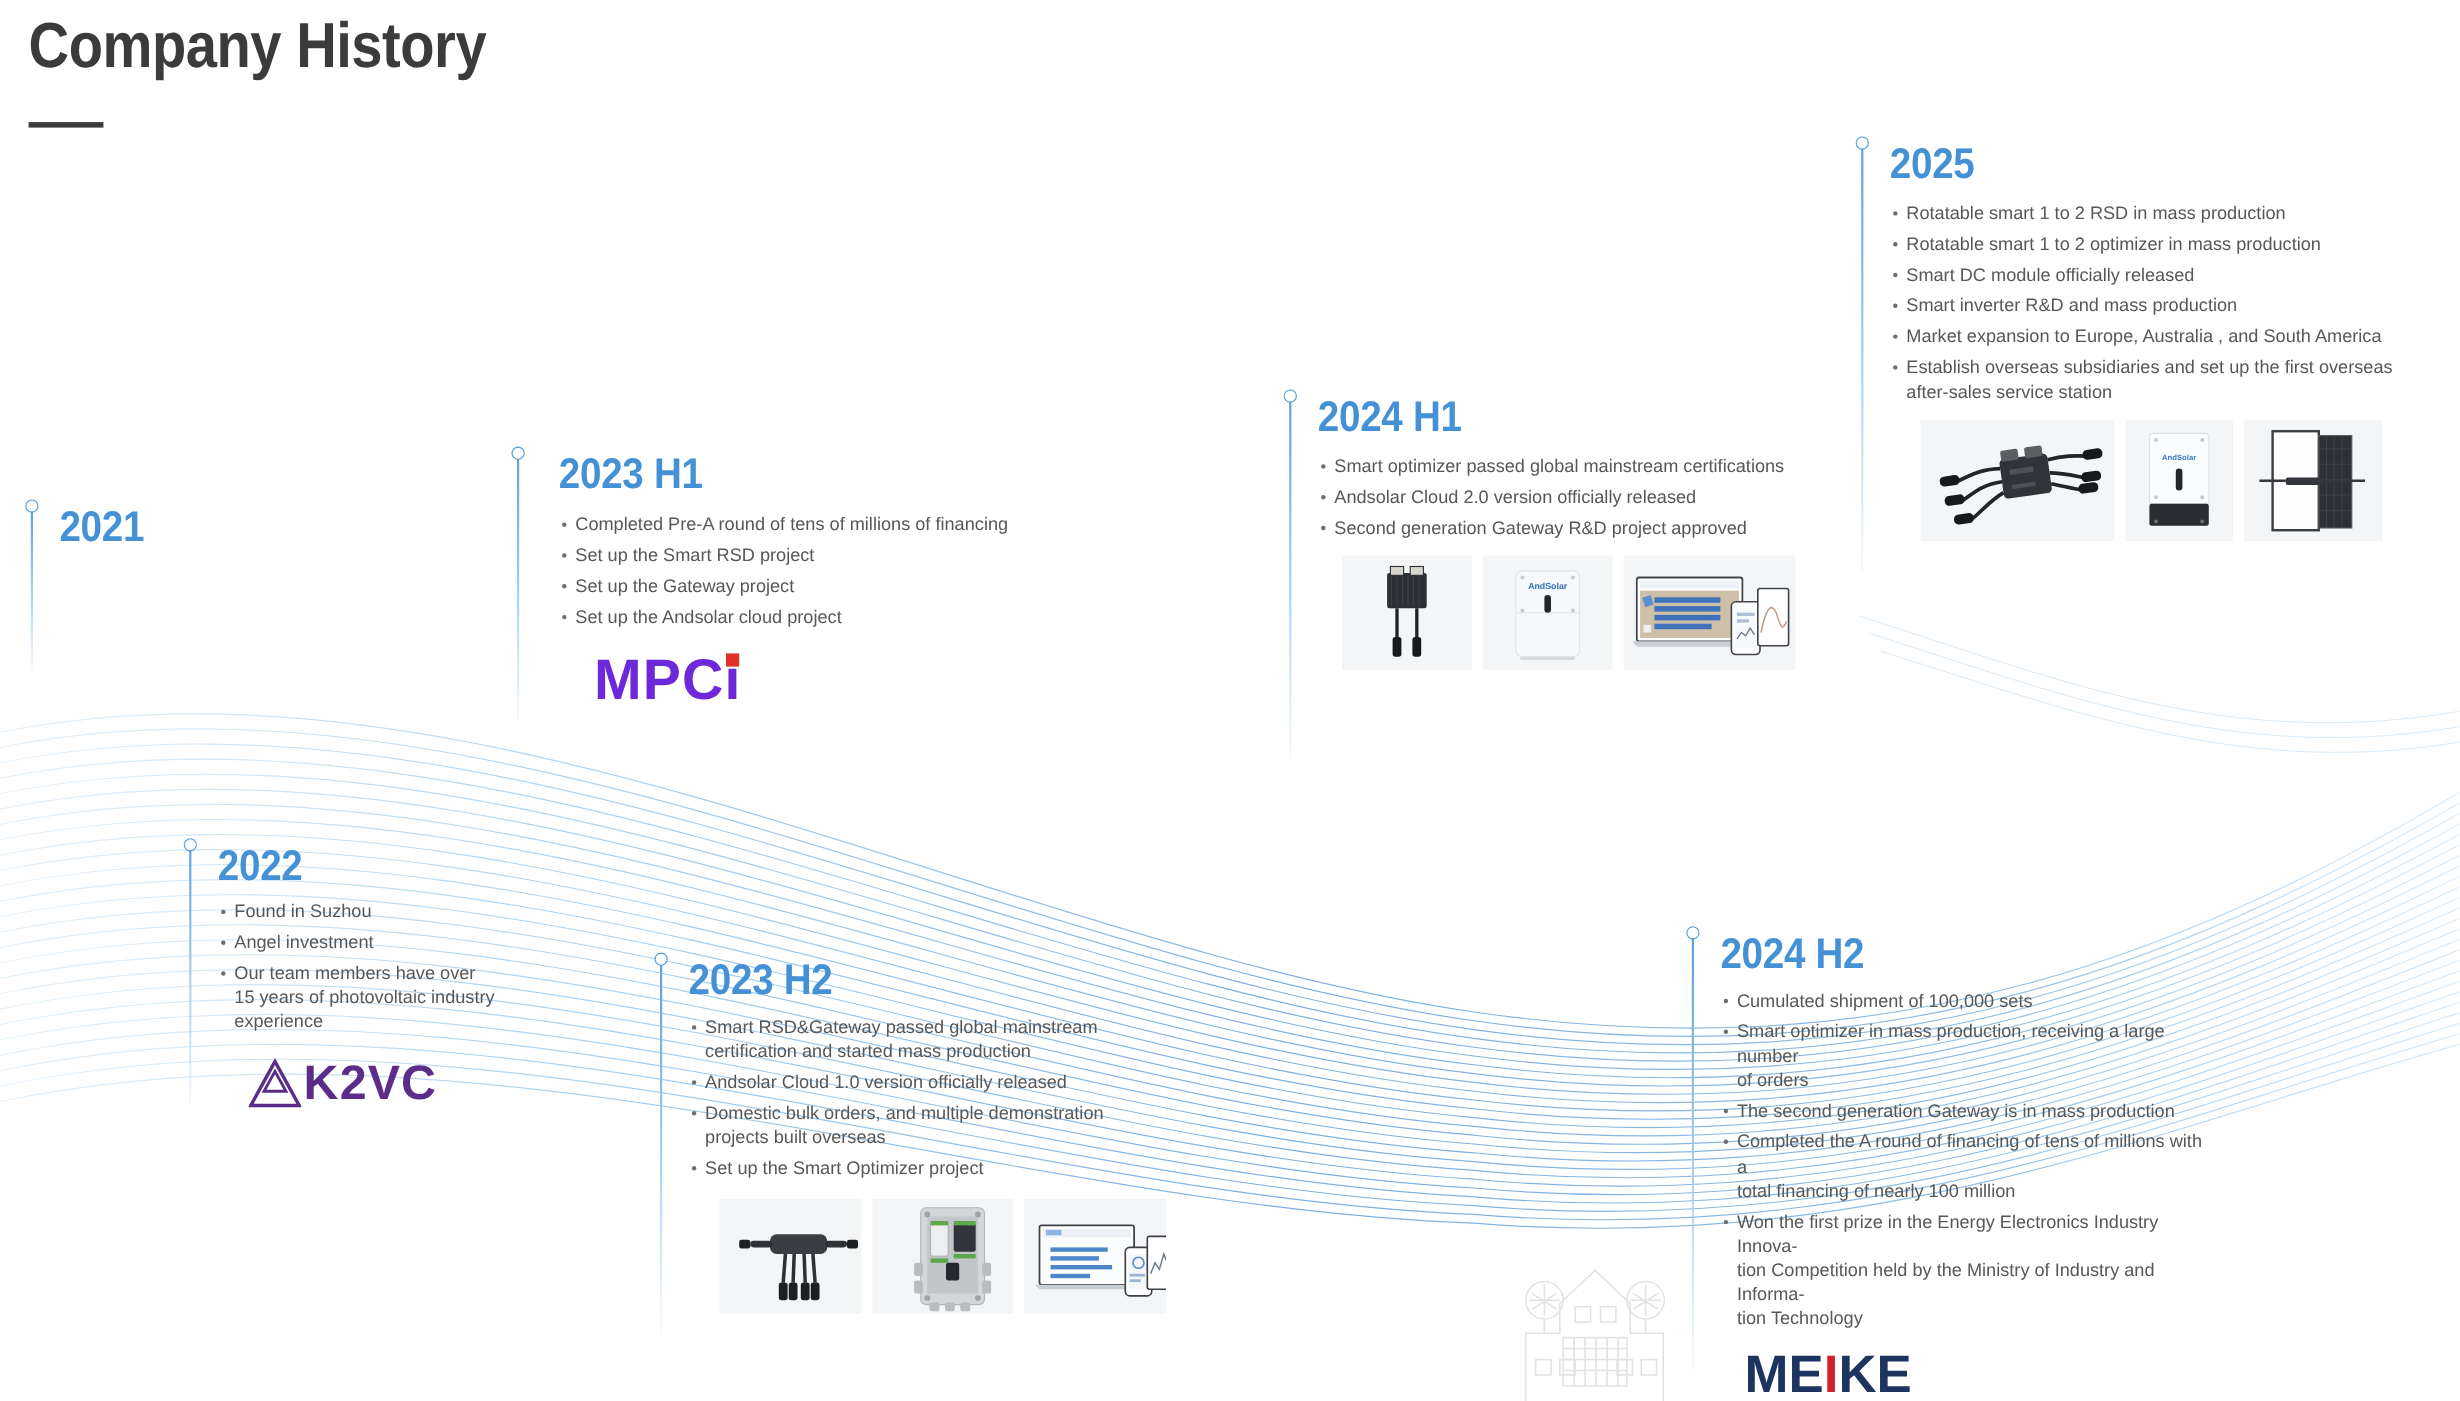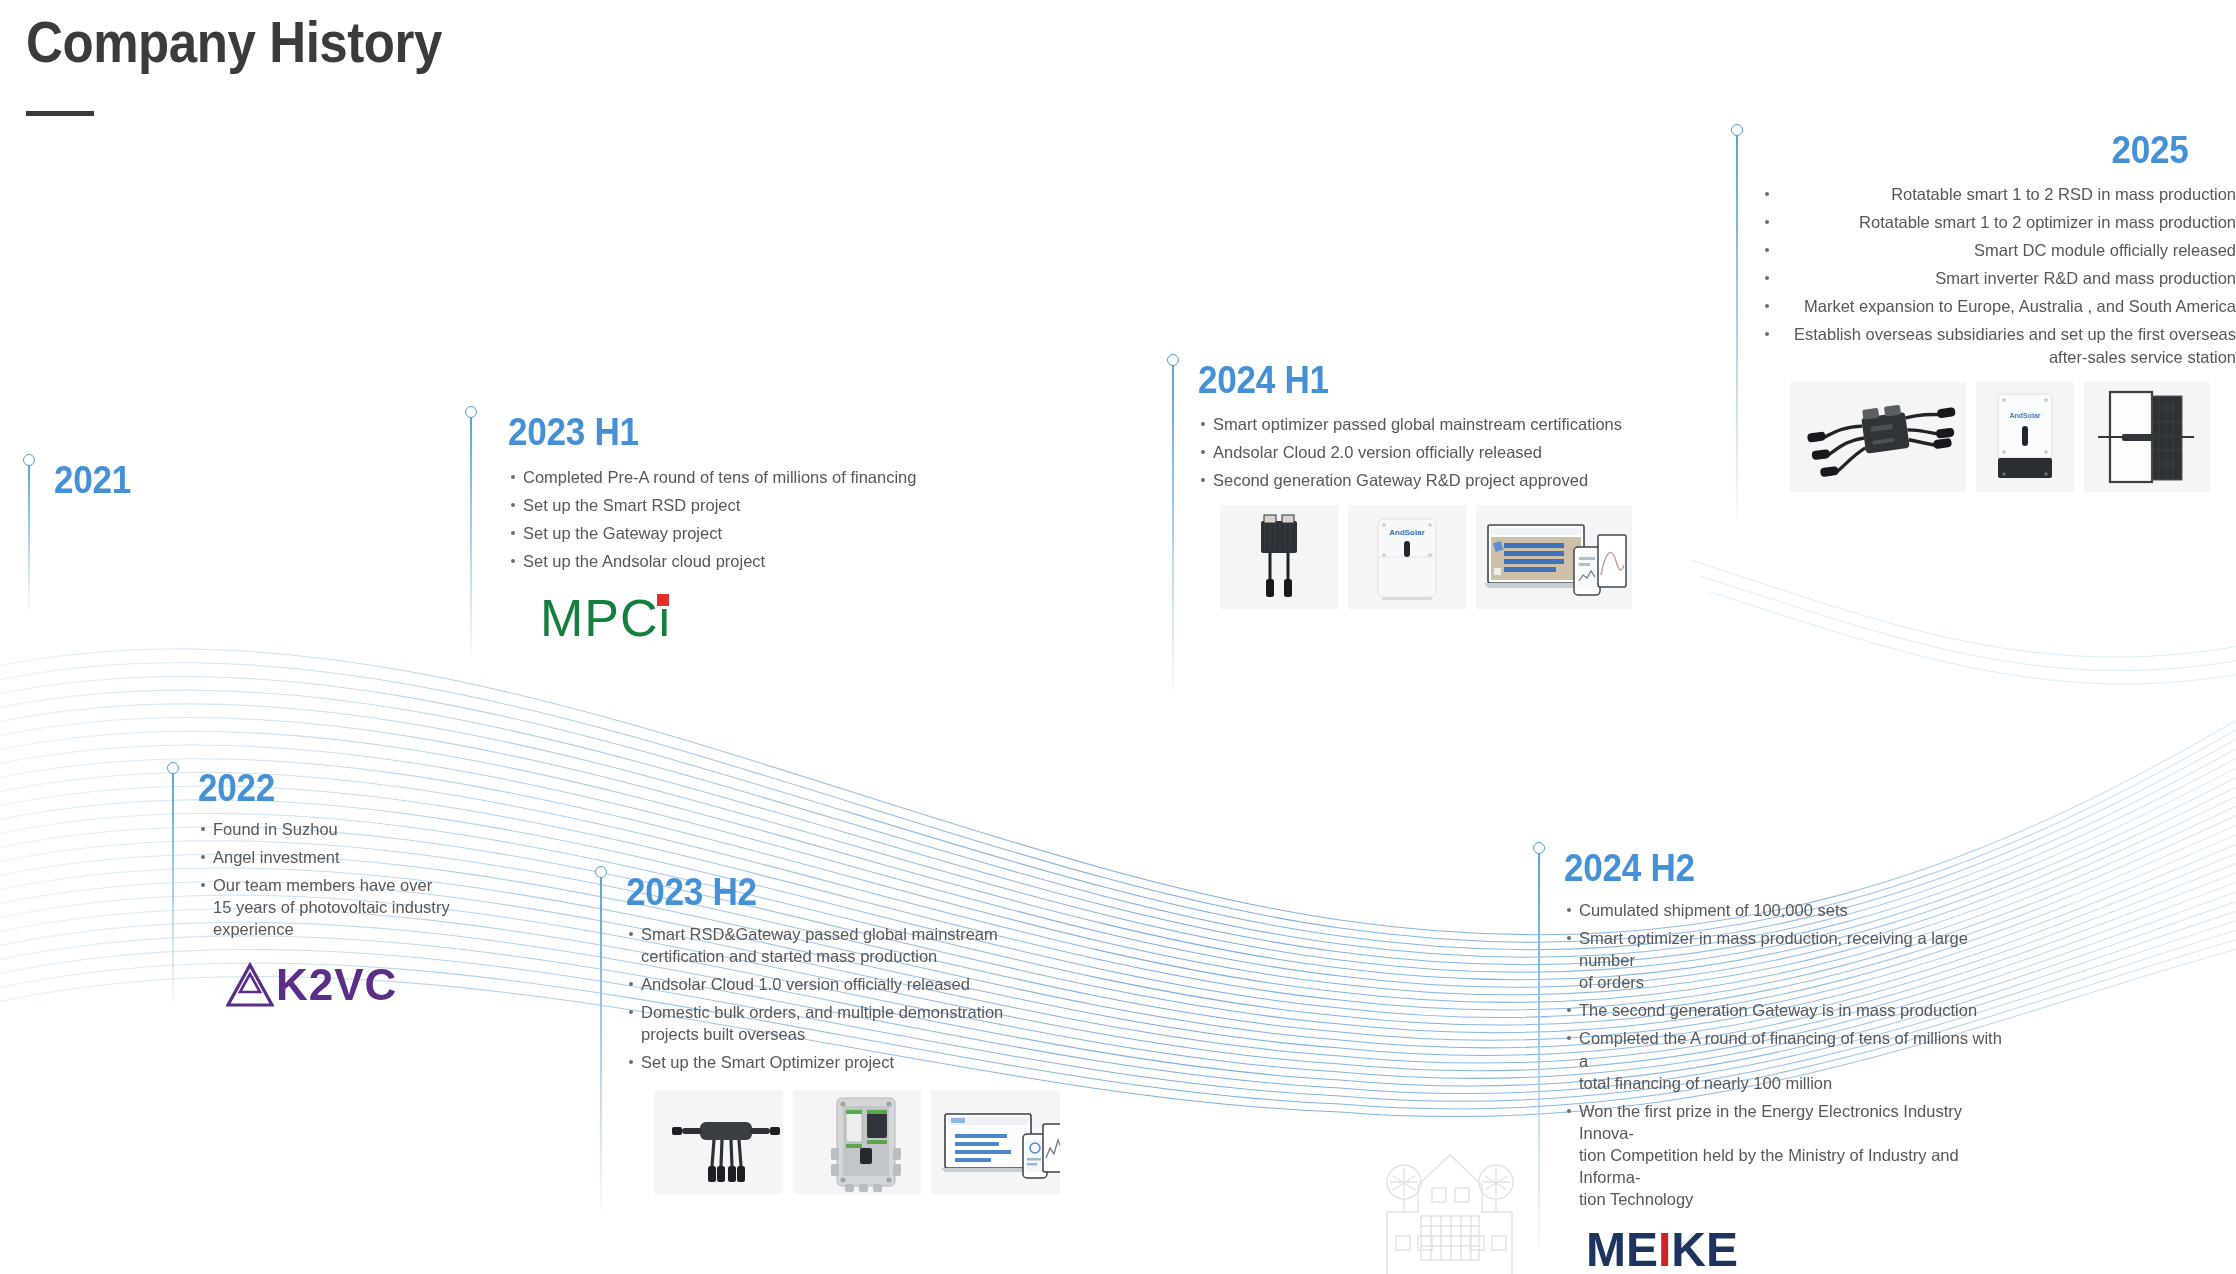--- a/index.html
+++ b/index.html
@@ -126,22 +126,22 @@
     font-size: 44px;
     font-weight: bold;
     color: #5b2d88;
     letter-spacing: 1px;
     line-height: 1;
   }
 
   
   .mpci-text {
     font-size: 52px;
-    font-weight: normal;
-    color: #15803d;
+    font-weight: bold;
+    color: #6d28d9;
     letter-spacing: 1px;
     line-height: 1;
   }
   .mpci-dot {
     position: absolute;
     width: 12px;
     height: 12px;
     background: #e03028;
   }
 
@@ -451,21 +451,21 @@
 tion Technology</li>
     </ul>
 
     <div style="margin-top:10px; margin-left:22px; position:relative; display:inline-block;">
       <span class="meike-text">ME</span><span class="meike-text meike-i">I</span><span class="meike-text">KE</span>
     </div>
 
     
   </div>
 
-  <div class="milestone" style="left:1736px; top:130px; width:500px;text-align:right;">
+  <div class="milestone" style="left:1692px; top:130px; width:500px;">
     <div class="axis" style="height:390px;">
       <div class="axis-dot"></div>
     </div>
     <div class="year">2025</div>
     <ul class="points" style="margin-top:12px;">
       <li>Rotatable smart 1 to 2 RSD in mass production</li>
       <li>Rotatable smart 1 to 2 optimizer in mass production</li>
       <li>Smart DC module officially released</li>
       <li>Smart inverter R&amp;D and mass production</li>
       <li>Market expansion to Europe, Australia , and South America</li>

